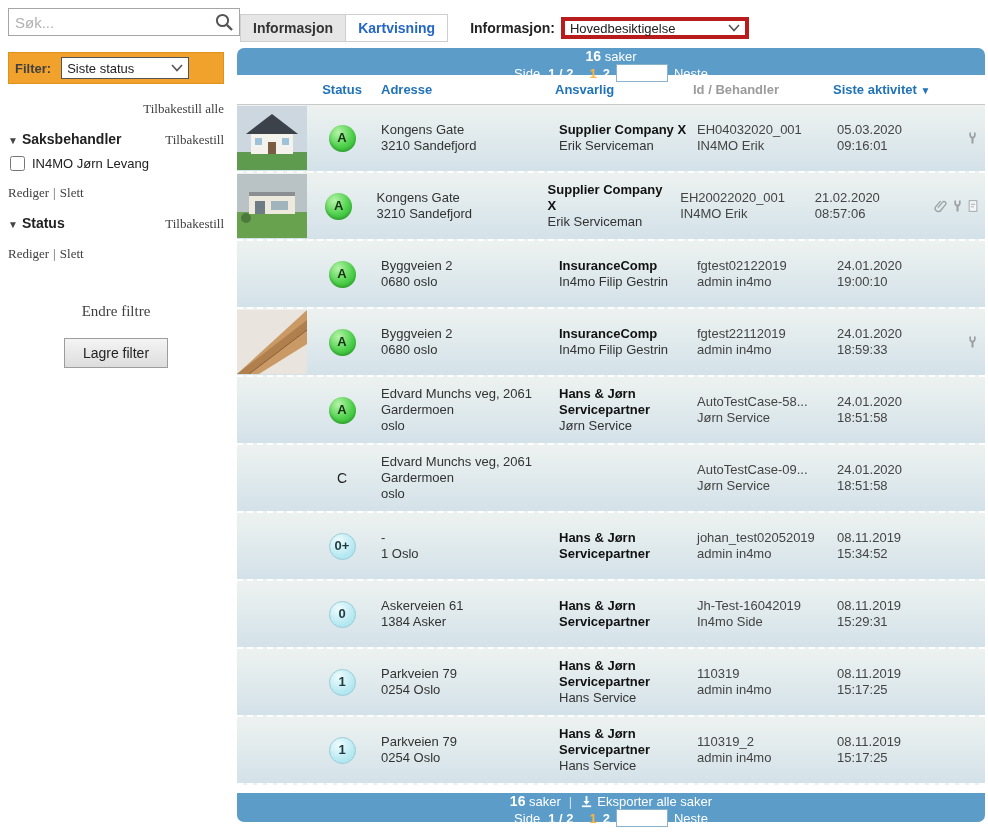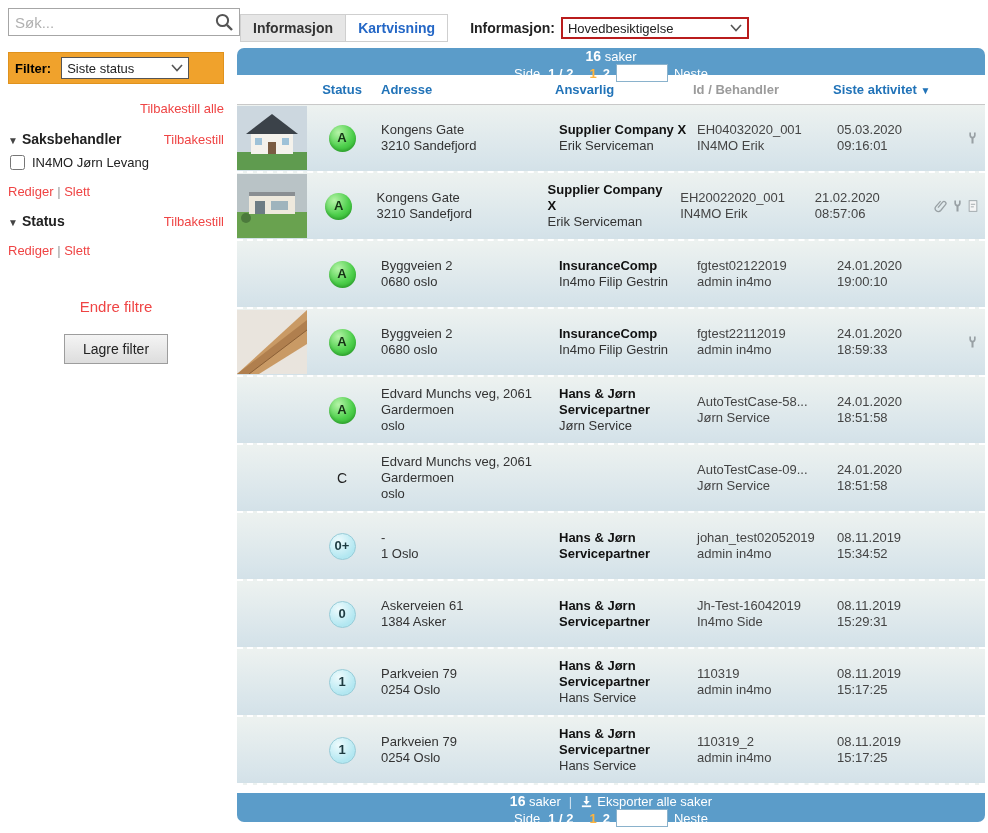--- a/index.html
+++ b/index.html
@@ -7,47 +7,47 @@
   .stage { position:relative; width:988px; height:833px; overflow:hidden; }
 
   
   .sidebar { position:absolute; left:0; top:0; width:237px; padding:8px; }
   .search-wrap { display:flex; align-items:center; width:232px; height:28px; border:1px solid #a6a6a6; background:#fff; padding:8px 6px;justify-content:space-between; }
   .search-wrap input { flex:1; border:none; outline:none; font-size:15px; color:#444; font-family:inherit; }
   .search-wrap input::placeholder { color:#b0b0b0; }
   .search-icon { flex:0 0 auto; display:flex; }
 
   .filter-bar { margin-top:16px; width:216px; background:#f0a22c; border:1px solid #e0921d; display:flex; align-items:center; padding:4px 6px; gap:10px; }
-  .filter-bar .flabel { color:#000000; font-weight:bold; font-size:13px; }
+  .filter-bar .flabel { color:#404040; font-weight:bold; font-size:13px; }
   .fake-select { background:#fff; border:1px solid #555; display:flex; align-items:center; justify-content:space-between; padding:2px 5px; font-size:13px; color:#222; cursor:default; }
   .filter-bar .fake-select { width:128px; height:22px; }
 
   .reset-all { margin-top:15px; text-align:right; width:216px; }
-  a.bluelink { color:#ef4444; text-decoration:none; font-size:13px; cursor:pointer; }
+  a.bluelink { color:#404040; text-decoration:none; font-size:13px; cursor:pointer;font-family:Liberation Serif, serif; }
   .section { margin-top:14px; width:216px; }
   .sec-head { display:flex; align-items:baseline; justify-content:space-between; }
   .sec-title { font-weight:bold; font-size:14px; color:#222; }
   .tri { font-size:10px; color:#444; margin-right:4px; }
   .sec-reset { font-size:12px; }
   .chk-row { display:flex; align-items:center; gap:7px; margin:8px 0 4px 2px; font-size:13px; color:#222; }
   .chk-row input { width:15px; height:15px; }
   .edit-row { margin-top:14px; font-size:13px; color:#999; }
   .endre { margin-top:40px; text-align:center; width:216px; }
   .endre a { font-size:15px; }
   .save-wrap { margin-top:18px; text-align:center; width:216px; }
   .save-btn { font-family:inherit; font-size:14px; color:#222; background:linear-gradient(#f4f4f4,#dddddd); border:1px solid #9d9d9d; padding:6px 18px; cursor:pointer; }
 
   
   .main { position:absolute; left:237px; top:0; width:748px; }
   .topbar { display:flex; align-items:center; padding:8px 0 0 3px; height:48px; }
   .tab { border:1px solid #cfcfcf; padding:5px 12px; font-size:14px; font-weight:bold; cursor:pointer; }
   .tab.active { background:#e6e6e6; color:#333; }
   .tab.inactive { background:#fff; color:#2467c6; margin-left:-1px; }
   .info-label { margin-left:22px; font-weight:bold; font-size:14px; color:#222; }
-  .info-select { width:188px; height:22px; margin-left:6px; border:2px solid #b91c1c; }
+  .info-select { width:188px; height:22px; margin-left:6px; border:4px solid #b91c1c; }
 
   .bluebar { background:#5b9cc9; color:#fff; height:27px; display:flex; align-items:center; justify-content:space-between; padding:0 10px; font-size:13px;flex-direction:column; }
   .bluebar.top { border-radius:7px 7px 0 0; }
   .bluebar.bottom { border-radius:0 0 7px 7px; margin-top:8px; height:29px; }
   .count b { font-size:14px; }
   .pager { display:flex; align-items:center; gap:6px; }
   .pager .side-lbl { margin-right:2px; }
   .pager b { font-size:13px; }
   .page-num { cursor:pointer; font-weight:bold; }
   .page-num.current { color:#ffb43c; }

